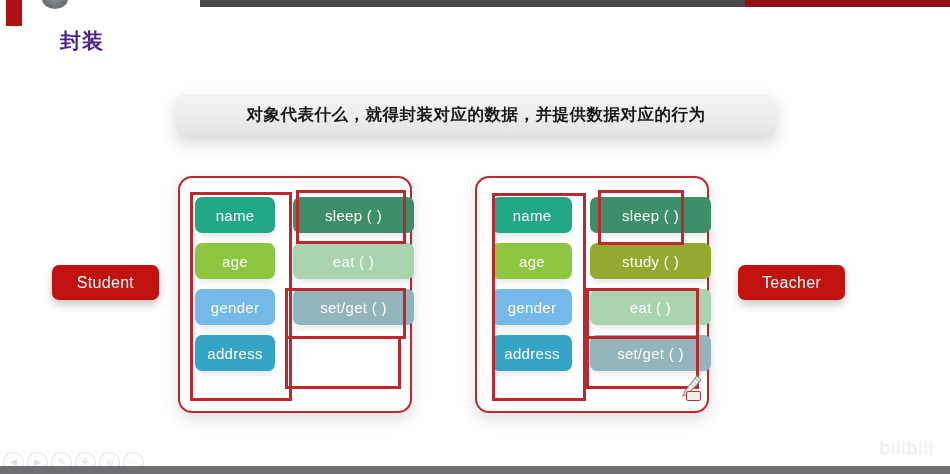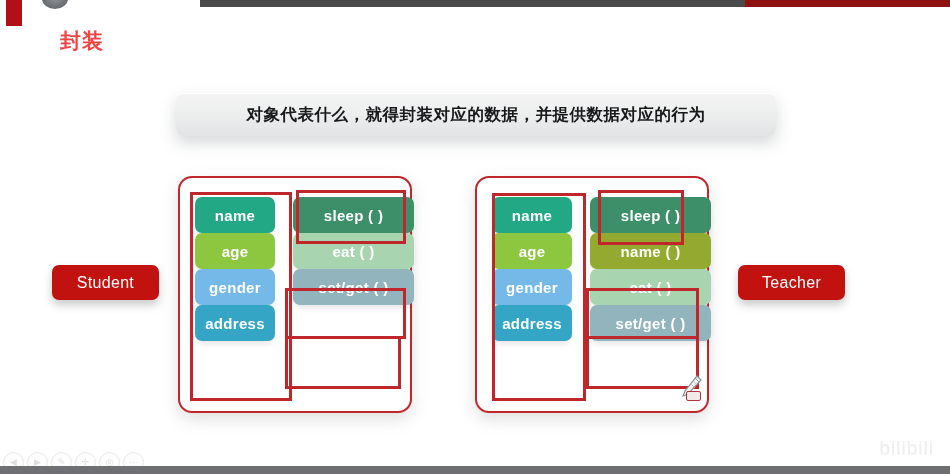--- a/index.html
+++ b/index.html
@@ -54,21 +54,21 @@
     opacity: .85;
   }
 
   
   #page-title {
     position: absolute;
     left: 60px;
     top: 27px;
     font-size: 21px;
     font-weight: 700;
-    color: #ef4444;
+    color: #4c1d95;
     letter-spacing: 1px;
   }
 
   
   #banner {
     position: absolute;
     left: 176px;
     top: 93px;
     width: 600px;
     height: 43px;
@@ -104,27 +104,28 @@
   .col {
     position: absolute;
     top: 19px;
   }
   .col-attrs { left: 15px;  width: 88px; }
   .col-meths { left: 113px; width: 104px; }
 
   .chip {
     position: relative;
     height: 36px;
+    margin-bottom: 10px;
     border-radius: 7px;
     display: flex;
     align-items: center;
     justify-content: center;
     color: #ffffff;
     font-size: 15px;
-    font-weight: 700;
+    font-weight: 400;
     letter-spacing: .3px;
     box-shadow: 0 5px 6px -2px rgba(0,0,0,.10);
     white-space: nowrap;
   }
   .chip::after {
     content: "";
     position: absolute;
     left: 3px;
     right: 3px;
     bottom: -7px;
@@ -289,21 +290,21 @@
 
   <div class="class-card" id="card-teacher">
     <div class="col col-attrs">
       <div class="chip" style="background: rgb(34, 168, 132);">name</div>
       <div class="chip" style="background: rgb(141, 198, 63);">age</div>
       <div class="chip" style="background: rgb(116, 185, 232);">gender</div>
       <div class="chip" style="background: rgb(52, 165, 196);">address</div>
     </div>
     <div class="col col-meths">
       <div class="chip" style="background: rgb(61, 143, 106);">sleep ( )</div>
-      <div class="chip" style="background: rgb(148, 169, 47);">name ( )</div>
+      <div class="chip" style="background: rgb(148, 169, 47);">study ( )</div>
       <div class="chip" style="background: rgb(168, 213, 176);">eat ( )</div>
       <div class="chip" style="background: rgb(146, 180, 189);">set/get ( )</div>
     </div>
   </div>
 
   <div class="annot" id="an-s-attrs"></div>
   <div class="annot" id="an-s-sleep"></div>
   <div class="annot" id="an-s-eat"></div>
   <div class="annot" id="an-s-setget"></div>
   <div class="annot" id="an-t-attrs"></div>

